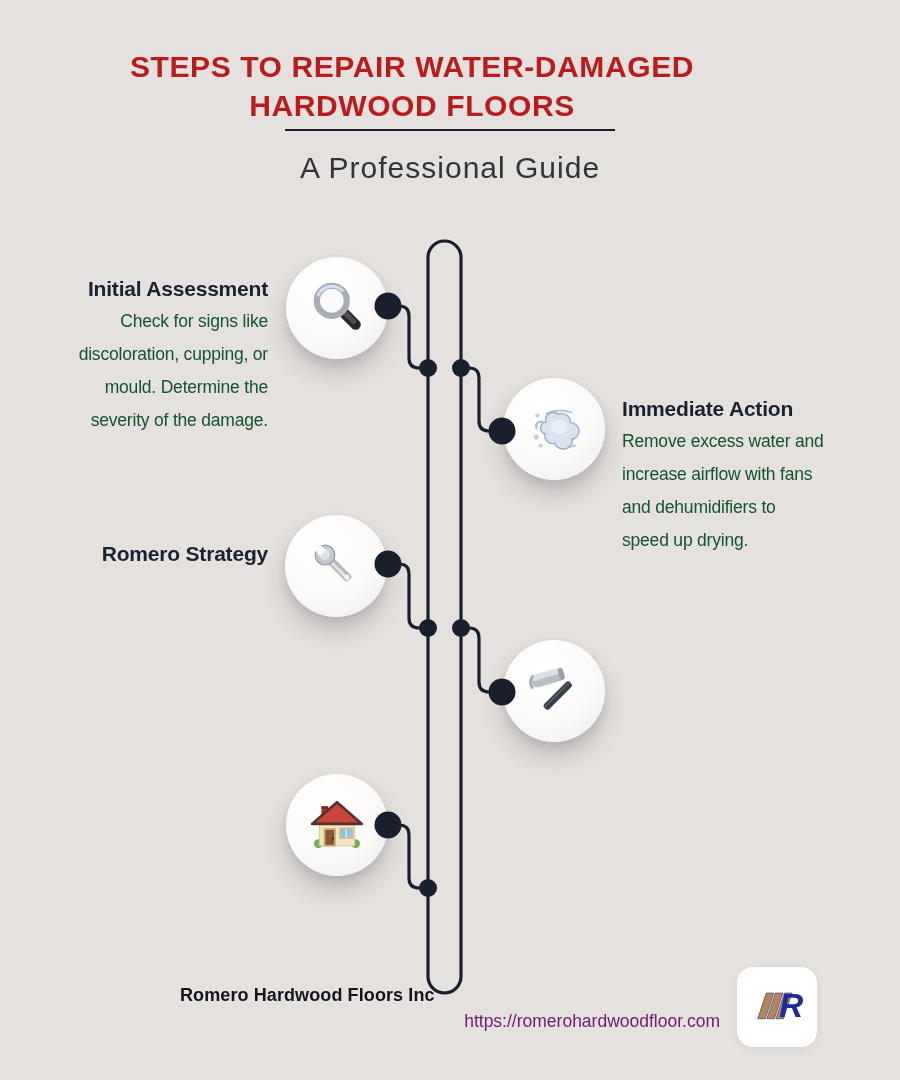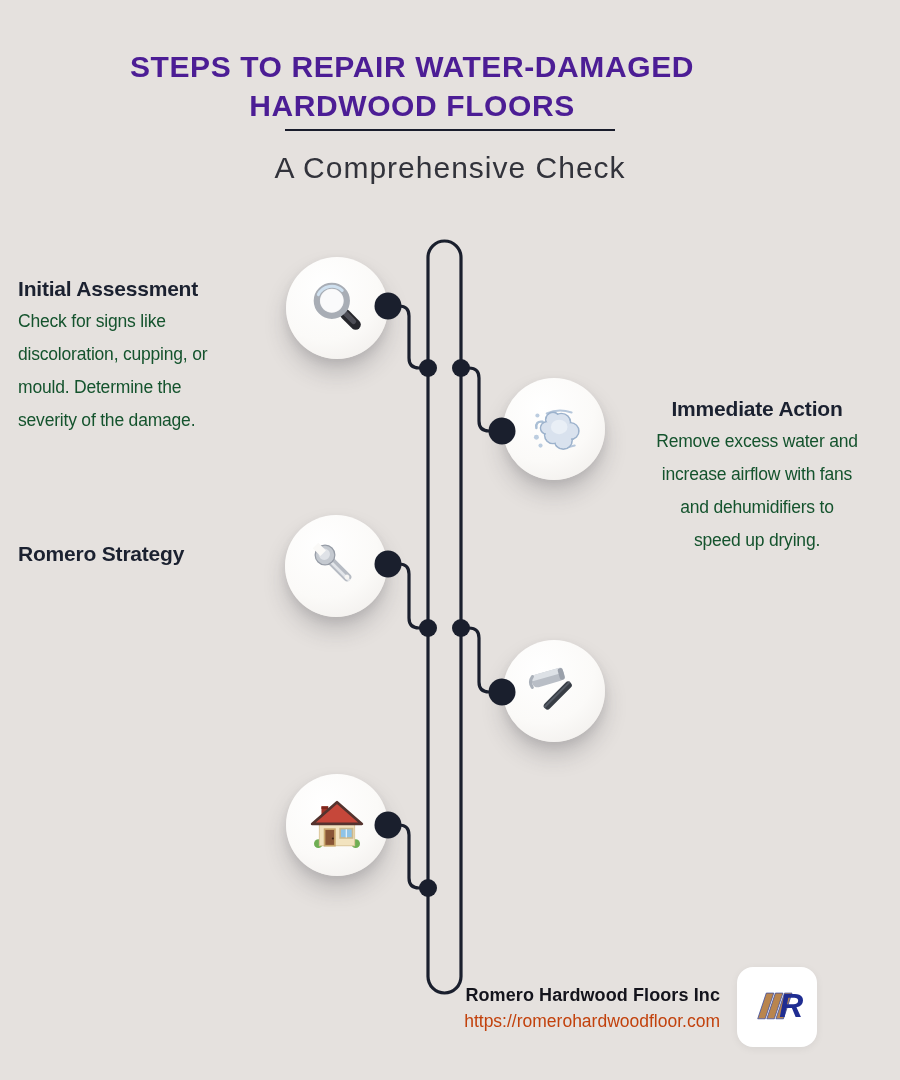--- a/index.html
+++ b/index.html
@@ -7,21 +7,21 @@
   body { font-family:"Liberation Sans", sans-serif; }
   .canvas {
     position:relative; width:900px; height:1080px;
     background:#e5e1de; overflow:hidden;
   }
   
   .title {
     position:absolute; top:47px; left:0; width:824px;
     text-align:center; white-space:pre-line;
     font-weight:800; font-size:30px; line-height:39px;
-    letter-spacing:0.6px; color:#4c1d95;
+    letter-spacing:0.6px; color:#b91c1c;
   }
   .divider {
     position:absolute; top:129px; left:285px;
     width:330px; height:2.4px; background:#191c2b;
   }
   .subtitle {
     position:absolute; top:151px; left:0; width:900px;
     text-align:center; font-weight:400; font-size:30px;
     letter-spacing:1px; color:#32333b;
   }
@@ -31,55 +31,55 @@
   .timeline-svg circle { fill:#1a1f2d; stroke:none; }
   
   .icon-circle {
     position:absolute; width:102px; height:102px; border-radius:50%;
     background:radial-gradient(circle at 38% 30%, #ffffff 0%, #fbfaf8 55%, #eeebe8 100%);
     box-shadow:0 14px 22px rgba(60,58,70,0.22), 0 4px 8px rgba(60,58,70,0.10);
     display:flex; align-items:center; justify-content:center; z-index:2;
   }
   
   .step-text { position:absolute; z-index:1; }
-  .step-text.left  { left:18px;  width:250px; }
+  .step-text.left  { left:18px;  width:250px; text-align:right; }
   .step-text.right { left:622px; width:270px; text-align:left; }
   .step-title {
     font-weight:800; font-size:21px; line-height:25px;
     letter-spacing:-0.2px; color:#1b2130;
   }
   .step-desc {
     margin-top:4px; font-weight:400; font-size:17.5px; line-height:33px;
     letter-spacing:-0.2px; color:#14532d; white-space:pre-line;
   }
   
   .footer-company {
-    position:absolute; top:985px; left:180px; width:540px; text-align:right;
+    position:absolute; top:985px; left:180px; width:540px; text-align:left;
     font-weight:800; font-size:18px; color:#14141c; letter-spacing:0.1px;
   }
   .footer-url {
     position:absolute; top:1011px; left:180px; width:540px; text-align:right;
-    font-weight:400; font-size:17.5px; color:#c2410c;
+    font-weight:400; font-size:17.5px; color:#701a75;
   }
   .logo-card {
     position:absolute; left:737px; top:967px; width:80px; height:80px;
     background:#ffffff; border-radius:16px;
     box-shadow:0 2px 8px rgba(0,0,0,0.06);
     display:flex; align-items:center; justify-content:center; z-index:2;
   }
 </style>
 </head>
 <body>
 
 <div class="canvas">
 
   <div class="title">STEPS TO REPAIR WATER-DAMAGED
 HARDWOOD FLOORS</div>
   <div class="divider"></div>
-  <div class="subtitle">A Comprehensive Check</div>
+  <div class="subtitle">A Professional Guide</div>
 
   <svg class="timeline-svg" viewBox="0 0 900 1080">
     <rect x="428" y="241" width="33" height="752" rx="16.5" ry="16.5"></rect>
     <path d="M388 306 H399 Q409 306 409 316 V358 Q409 368 419 368 H428"></path>
     <path d="M461 368 H469 Q479 368 479 378 V421 Q479 431 489 431 H502"></path>
     <path d="M388 564 H399 Q409 564 409 574 V618 Q409 628 419 628 H428"></path>
     <path d="M461 628 H469 Q479 628 479 638 V682 Q479 692 489 692 H502"></path>
     <path d="M388 825 H399 Q409 825 409 835 V878 Q409 888 419 888 H428"></path>
     <circle cx="428" cy="368" r="9"></circle>
       <circle cx="461" cy="368" r="9"></circle>
@@ -103,21 +103,21 @@
   <div class="icon-circle" style="left:286px; top:257px;">
     <svg width="58" height="58" viewBox="0 0 56 56">
       <line x1="36" y1="34" x2="46" y2="44" stroke="#26262b" stroke-width="10" stroke-linecap="round"></line>
       <line x1="36" y1="33" x2="44" y2="41" stroke="#4d4d55" stroke-width="5" stroke-linecap="round"></line>
       <circle cx="23" cy="21" r="14.5" fill="#f1f1f2" stroke="#a8adb5" stroke-width="6"></circle>
       <path d="M10 15 A14.5 14.5 0 0 1 33 11" fill="none" stroke="#cfe0ef" stroke-width="3" stroke-linecap="round"></path>
       <circle cx="23" cy="21" r="11" fill="#fafafb"></circle>
     </svg>
   </div>
 
-  <div class="step-text right" style="top:396px;text-align:center;">
+  <div class="step-text right" style="top:396px;">
     <div class="step-title">Immediate Action</div>
     <div class="step-desc">Remove excess water and
 increase airflow with fans
 and dehumidifiers to
 speed up drying.</div>
   </div>
   <div class="icon-circle" style="left:503px; top:378px;">
     <svg width="58" height="58" viewBox="0 0 56 56">
       <path d="M45 12 q-13 -4 -24 1" fill="none" stroke="#b6c7db" stroke-width="2" stroke-linecap="round"></path>
       <path d="M48 44 q-10 3 -18 0" fill="none" stroke="#b6c7db" stroke-width="2" stroke-linecap="round"></path>

